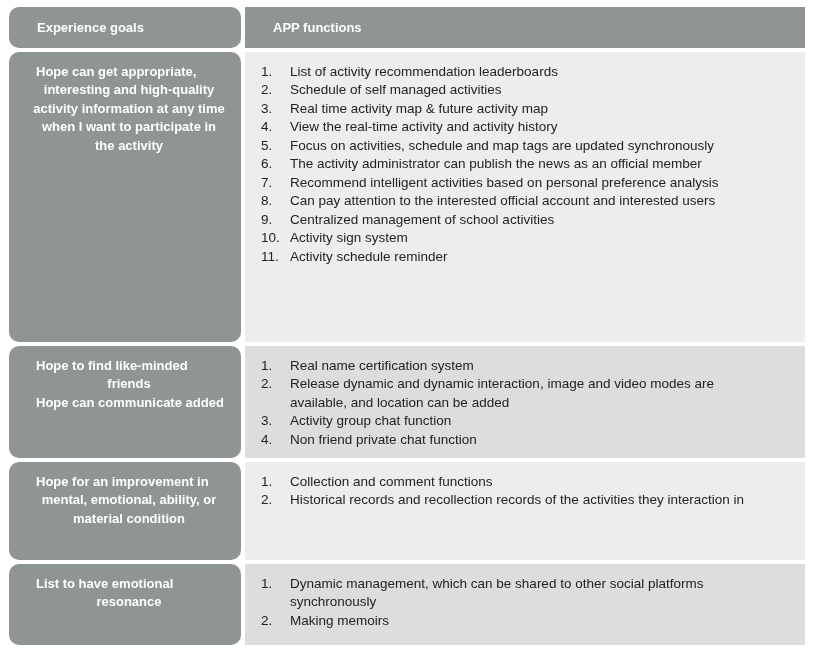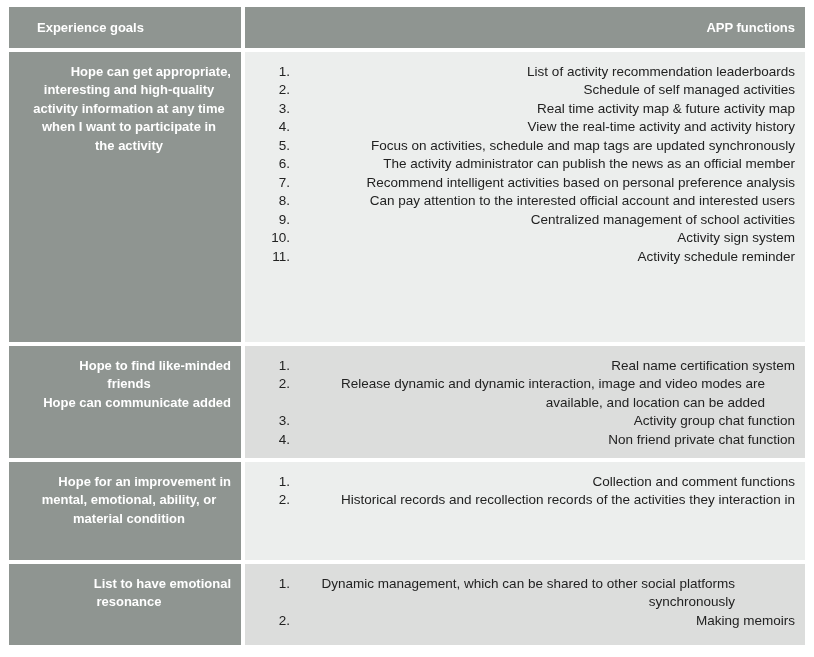--- a/index.html
+++ b/index.html
@@ -2,29 +2,29 @@
 <html><head>
   <meta charset="utf-8">
   <style>
     html, body { margin: 0; padding: 0; background: #ffffff; }
     body { width: 814px; height: 657px; position: relative; overflow: hidden;
            font-family: "Liberation Sans", "DejaVu Sans", sans-serif; }
     .tbl { position: absolute; left: 9px; top: 7px; width: 796px; }
     .row { display: flex; margin-bottom: 4px; }
     .cell-left { width: 232px; flex: none; box-sizing: border-box; margin-right: 4px;
                  background: #8f9591; color: #ffffff; font-weight: bold; font-size: 13px;
-                 line-height: 18.5px; padding: 11px 10px 8px 18px; }
+                 line-height: 18.5px; padding: 11px 10px 8px 18px; border-radius: 10px; }
     .cell-right { flex: 1; box-sizing: border-box; color: #222222; font-size: 13.5px;
-                  line-height: 18.5px; padding: 11px 10px 8px 16px; text-align: right; }
+                  line-height: 18.5px; padding: 11px 10px 8px 16px; }
     .hdr .cell-left, .hdr .cell-right { background: #8f9591; color: #ffffff; font-weight: bold;
                   font-size: 13px; padding: 12px 10px 10px 28px; }
     .light { background: #eceeed; }
     .dark { background: #dcdddc; }
     .goal-line { display: block; }
-    .goal-line.indent { text-indent: 9px; text-align: right; }
+    .goal-line.indent { text-indent: 9px; }
     .goal-line.cont { text-indent: 0; text-align: center; }
     ol.fn { list-style: none; margin: 0; padding: 0; }
     ol.fn li { display: flex; }
     ol.fn .num { width: 29px; flex: none; }
     ol.fn .txt { flex: 1; }
   </style>
 </head>
 <body>
 
 <div class="tbl">

